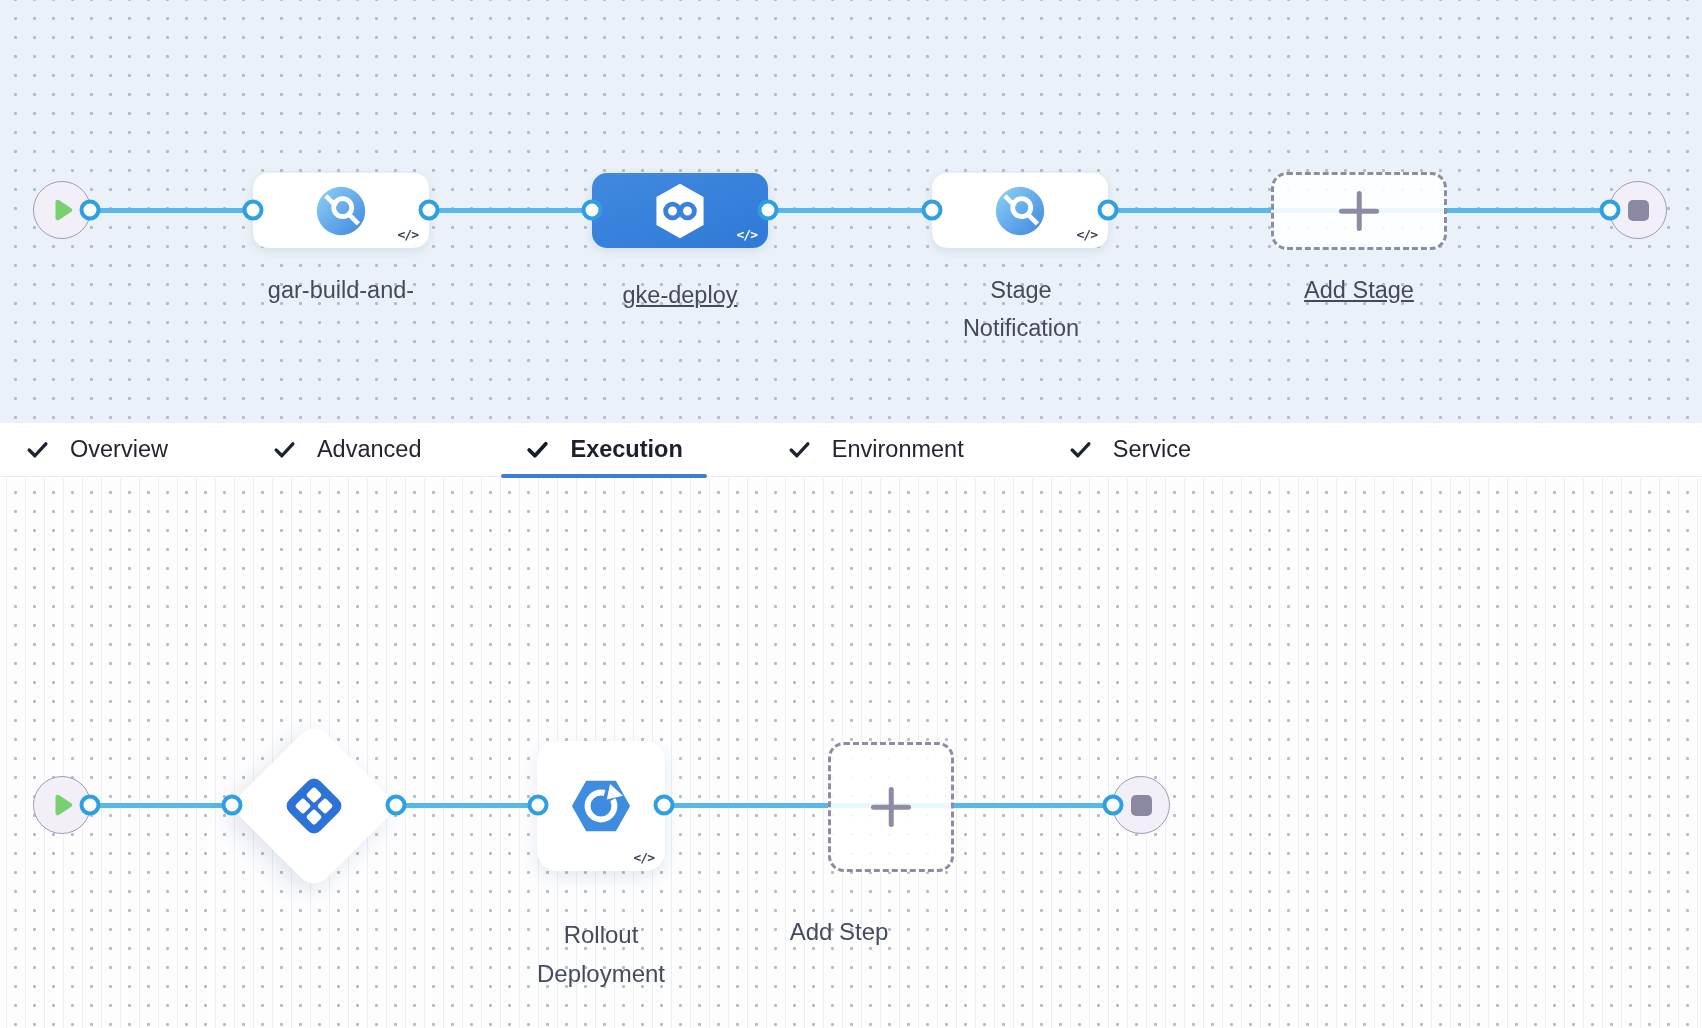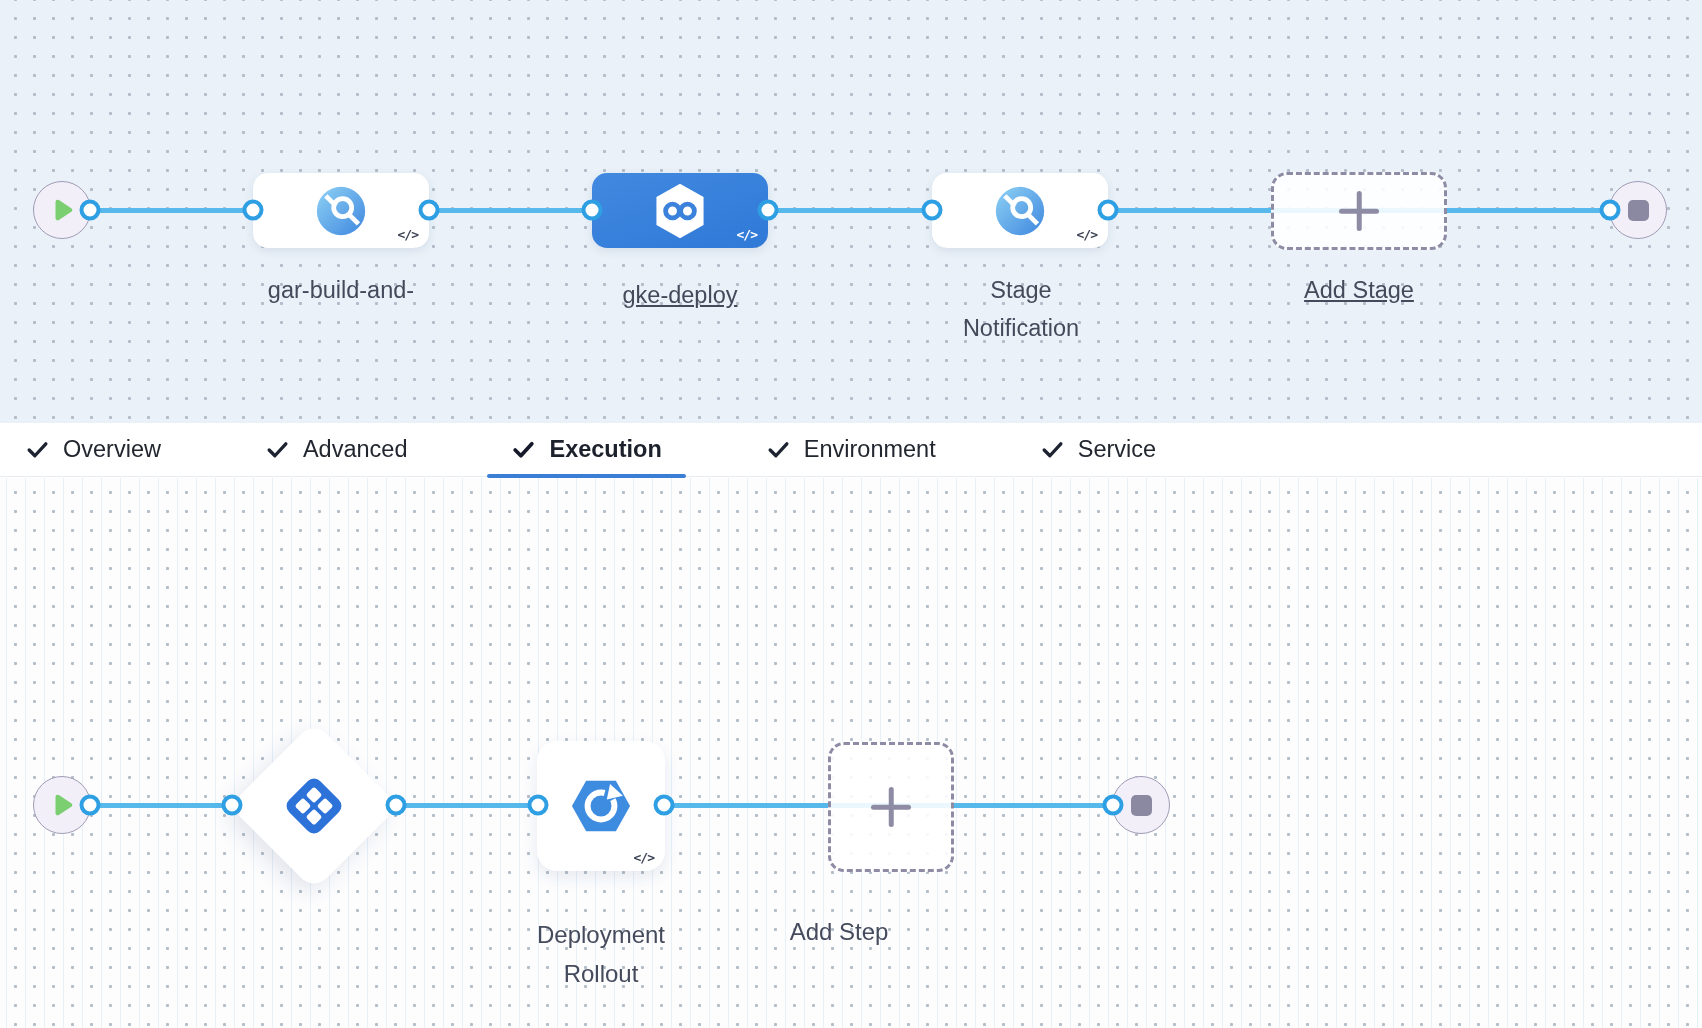--- a/index.html
+++ b/index.html
@@ -74,21 +74,21 @@
     font-size:13px;font-weight:bold;letter-spacing:-1px;color:#3a4254;z-index:4;
   }
   .yaml-badge.light{color:#ffffff;}
   .node-label{
     position:absolute;width:320px;transform:translateX(-50%);
     text-align:center;font-size:23.5px;line-height:38px;color:#434a5a;z-index:2;
   }
   .canvas-bottom .node-label{font-size:24px;line-height:39px;color:#454b5c;}
   
   .tab{
-    position:relative;height:54px;display:flex;align-items:center;gap:13px;
+    position:relative;height:54px;display:flex;align-items:center;gap:20px;
     padding:0 24px;cursor:pointer;box-sizing:border-box;
   }
   .tab .tab-label{font-size:23.5px;color:#22262f;white-space:nowrap;}
   .tab.active .tab-label{font-weight:bold;color:#1c212b;}
   .tab.active::after{
     content:"";position:absolute;left:0;right:0;bottom:-1px;height:4px;
     background:#3b7ed6;border-radius:2px;
   }
   .check-icon{flex:0 0 auto;}
 </style>
@@ -234,22 +234,22 @@
   <div class="step-node" style="left:537px;top:263px;width:128px;height:130px;">
     <svg width="62" height="62" viewBox="0 0 48 48">
       <polygon points="1.5,24 12.5,4.5 35.5,4.5 46.5,24 35.5,43.5 12.5,43.5" fill="#3d8ce0"></polygon>
       <circle cx="24" cy="24" r="10.4" fill="none" stroke="#fff" stroke-width="4.6"></circle>
       <polygon points="24,24 29,6 40.5,15" fill="#3d8ce0"></polygon>
       <polygon points="31,7 41,16 28.5,19" fill="#fff"></polygon>
     </svg>
     <span class="yaml-badge">&lt;/&gt;</span>
   </div>
   <div class="node-label" style="left:601px;top:437px;">
+    <div>Rollout</div>
     <div>Deployment</div>
-    <div>Rollout</div>
   </div>
 
   <div class="dashed-node" style="left:828px;top:264px;width:126px;height:130px;">
     <span class="plus"></span>
   </div>
   <div class="node-label" style="left:839px;top:434px;">
     <div>Add Step</div>
   </div>
 
   <div class="terminal" style="left:1141px;top:327px;">

